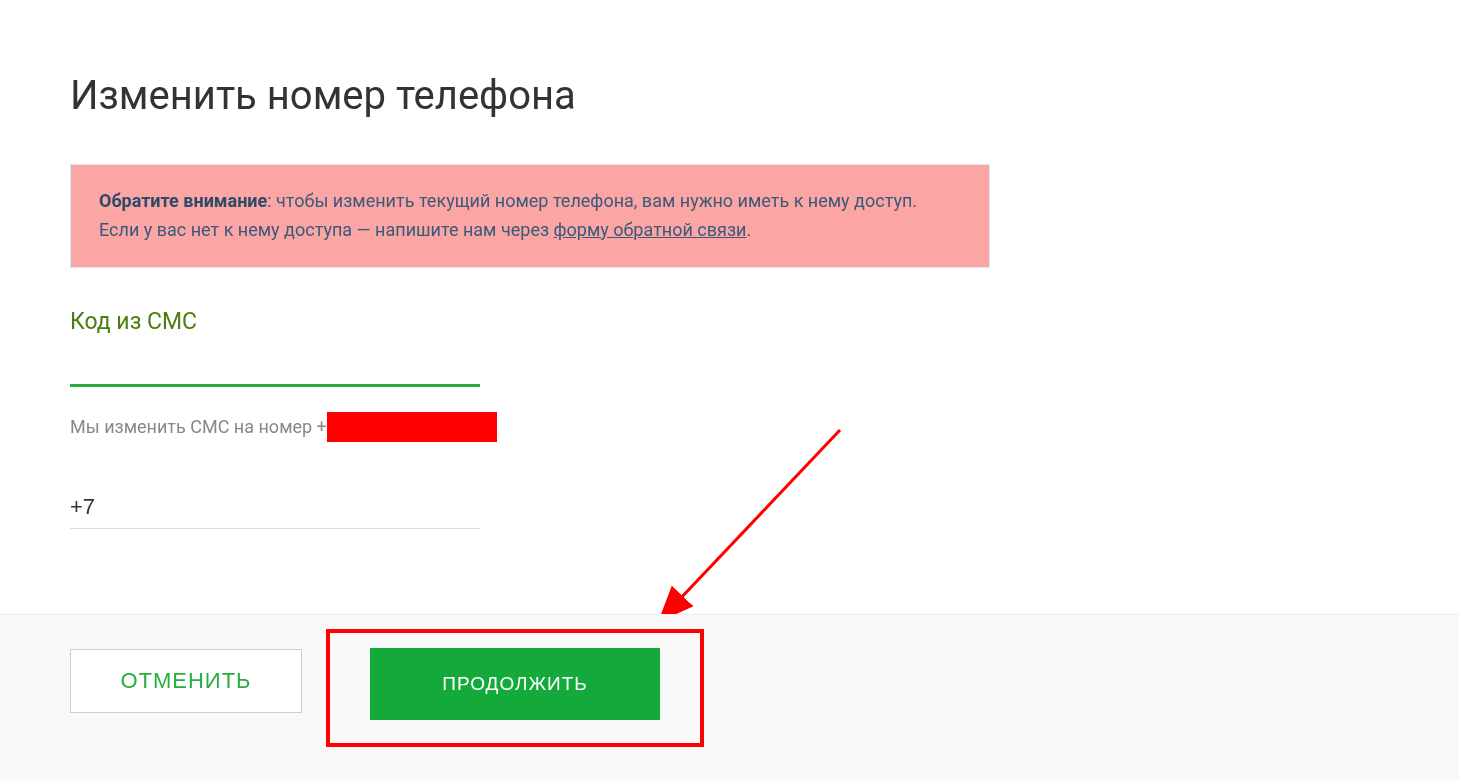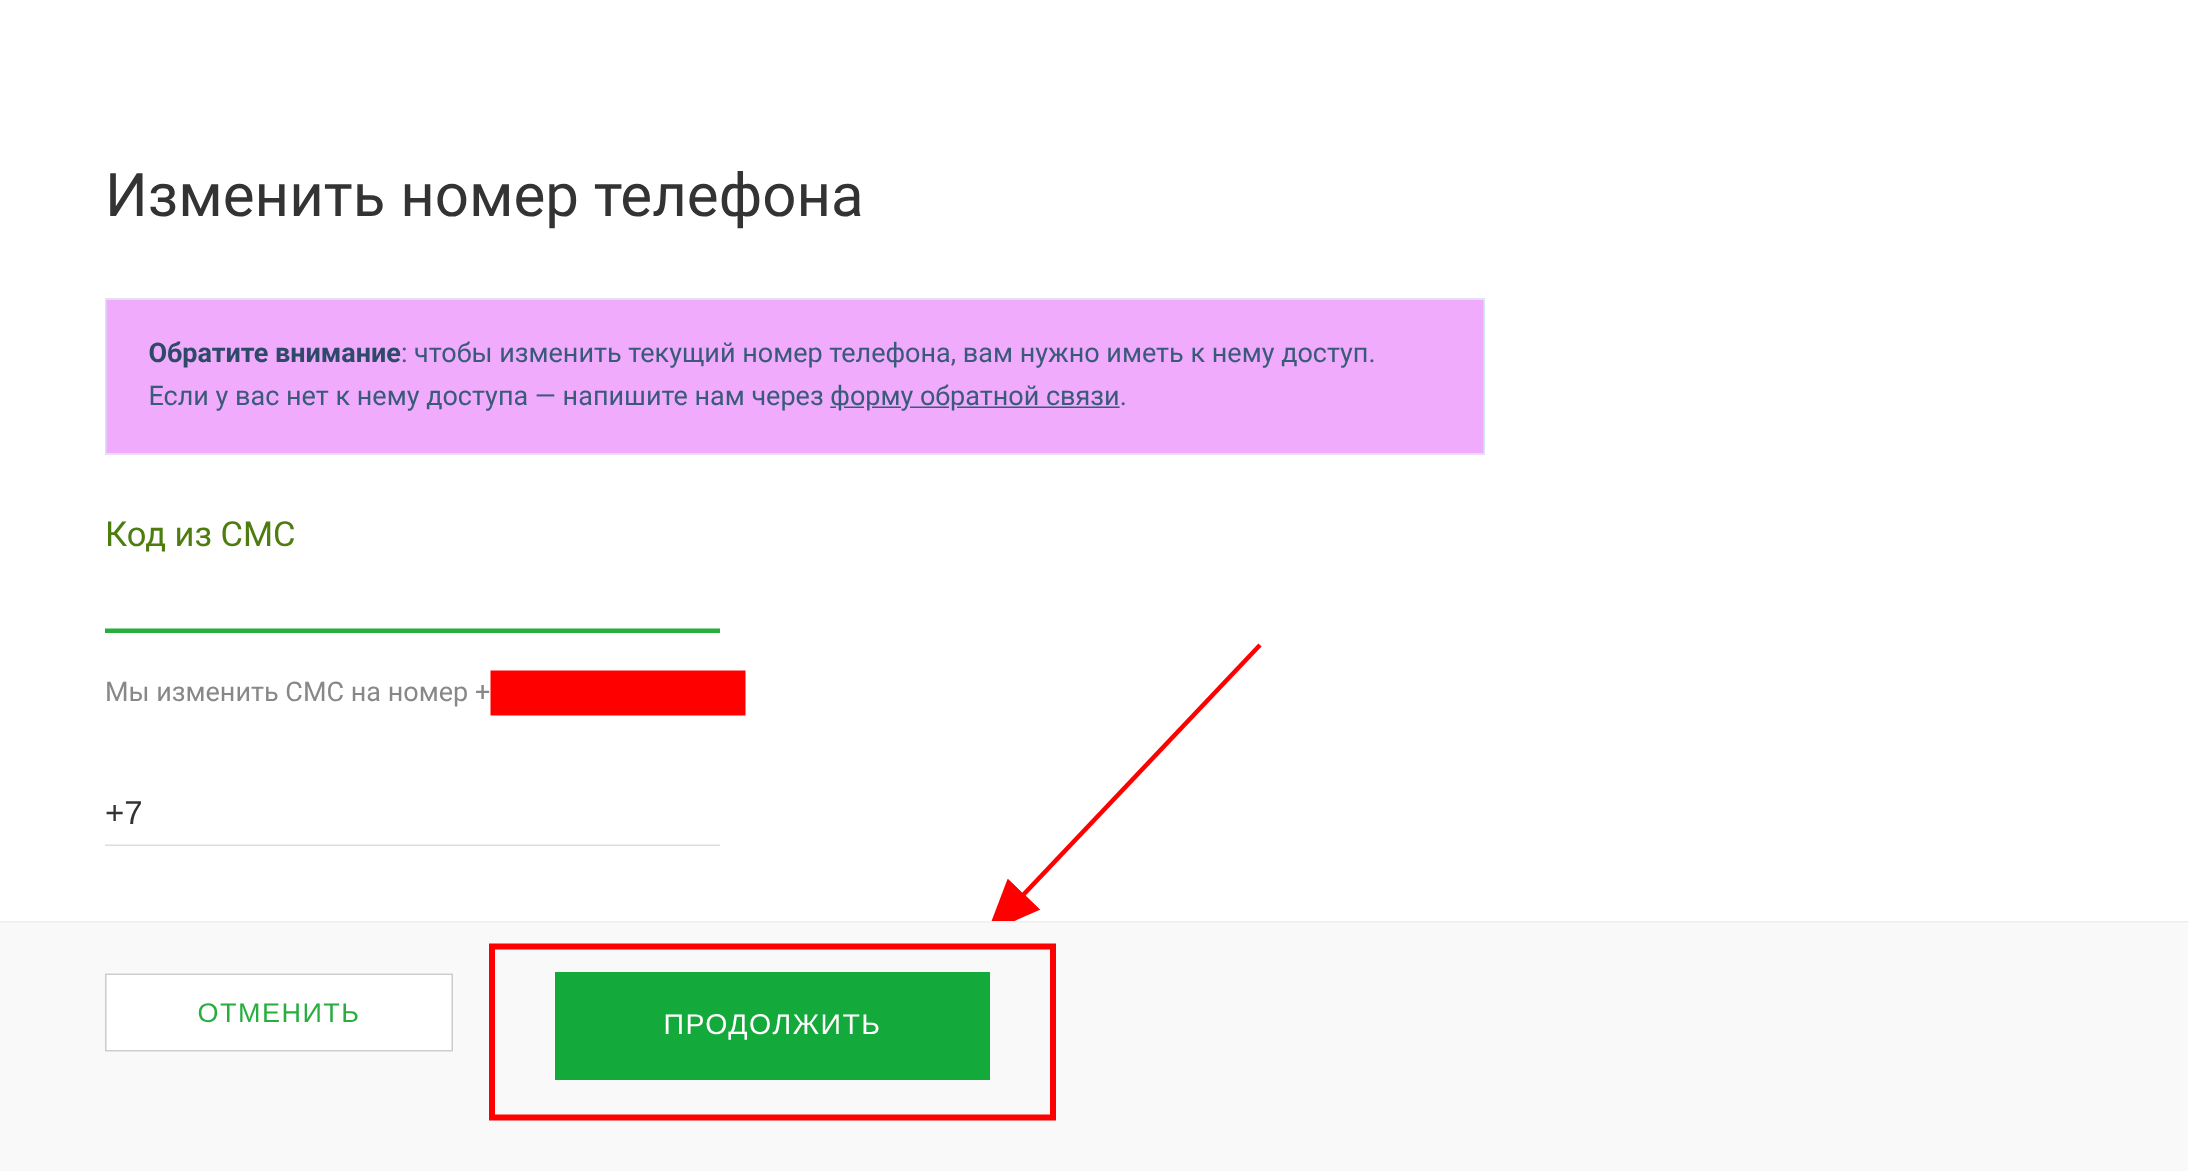--- a/index.html
+++ b/index.html
@@ -8,30 +8,30 @@
       box-sizing: border-box;
     }
     body {
       font-family: -apple-system, BlinkMacSystemFont, "Segoe UI", Roboto, Arial, sans-serif;
       background: #ffffff;
       width: 1459px;
       height: 781px;
       position: relative;
     }
     .container {
-      padding: 107px 70px 0 70px;
+      padding: 72px 70px 0 70px;
     }
     .page-title {
       font-size: 40px;
       font-weight: 400;
       color: #333333;
       margin-bottom: 45px;
     }
     .notice-box {
-      background: #f0abfc;
+      background: #fca5a5;
       border: 1px solid #d4e8f0;
       padding: 22px 28px;
       margin-bottom: 40px;
       width: 920px;
     }
     .notice-text {
       font-size: 18px;
       line-height: 1.6;
       color: #3a5a7a;
     }
@@ -91,25 +91,25 @@
       bottom: 0;
       top: 614px;
       background: #f9f9f9;
       border-top: 1px solid #eeeeee;
       padding: 34px 70px;
       display: flex;
       gap: 30px;
     }
     .btn-cancel {
       width: 232px;
-      height: 52px;
+      height: 64px;
       background: #ffffff;
       border: 1px solid #cccccc;
       color: #27ae3f;
-      font-size: 18px;
+      font-size: 22px;
       font-weight: 500;
       letter-spacing: 1px;
       cursor: pointer;
     }
     .btn-continue-wrapper {
       border: 4px solid #ff0000;
       padding: 15px 40px;
       margin-top: -20px;
       margin-left: -6px;
     }

